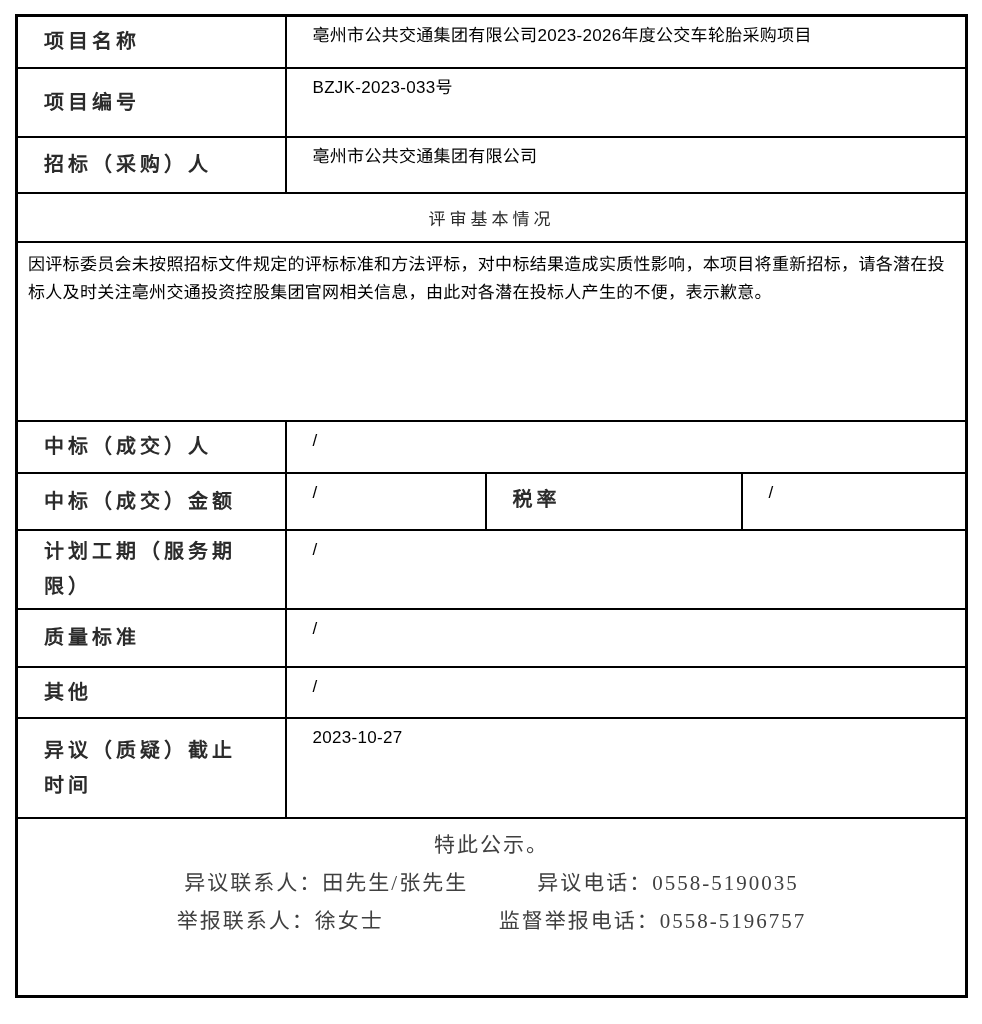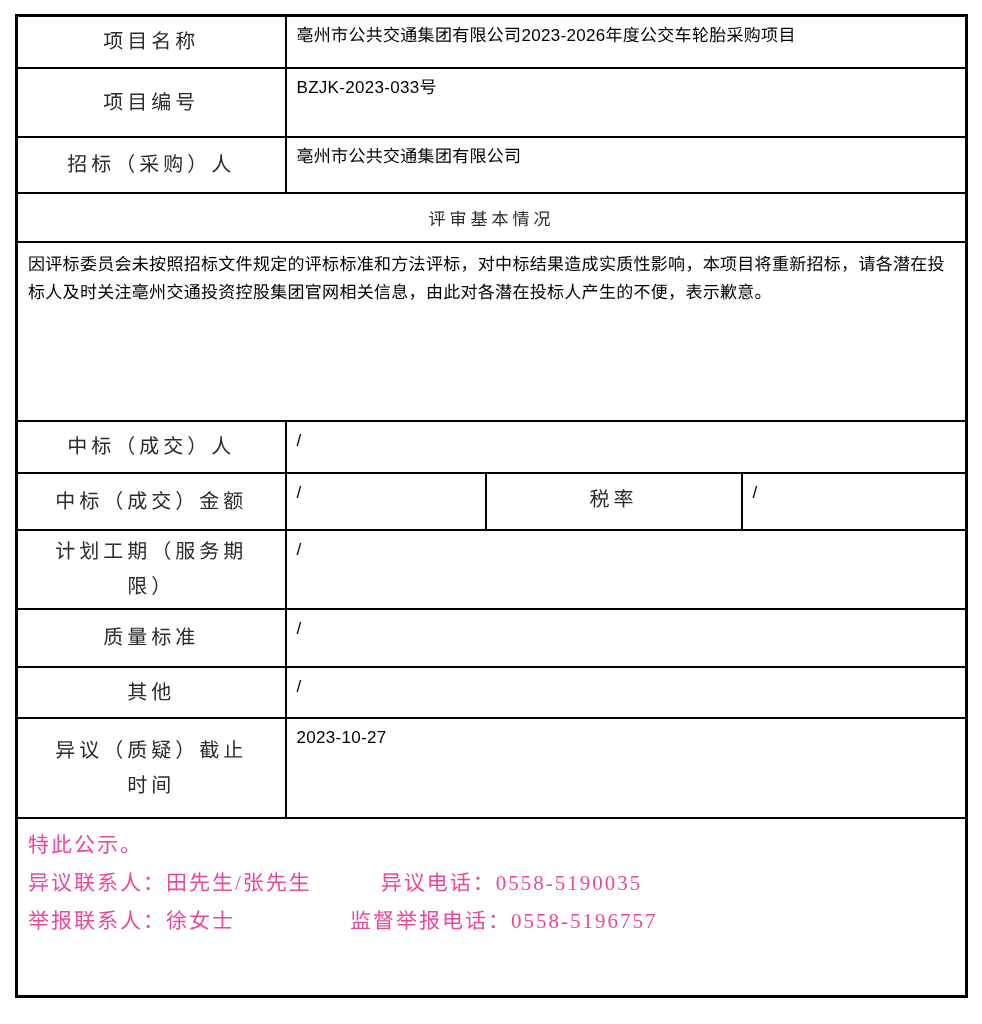--- a/index.html
+++ b/index.html
@@ -25,39 +25,38 @@
     border: 2px solid #000;
     padding: 0;
     overflow: hidden;
     background: #fff;
   }
   
   .label {
     font-family: "Liberation Serif", "DejaVu Serif", serif;
     font-size: 20px;
     color: #2b2b2b;
-    text-align: center;
     vertical-align: middle;
     letter-spacing: 4px;
     line-height: 1.75;
     padding: 2px 26px;
-    font-weight: 400;
+    font-weight: 700;
   }
   .label-top {
     vertical-align: top;
     padding-top: 8px;
   }
   
   .value {
     font-family: "Liberation Sans", "DejaVu Sans", sans-serif;
     font-size: 17px;
     color: #000;
     text-align: left;
     vertical-align: top;
-    padding: 7px 10px 0 10px;
+    padding: 7px 10px 0 26px;
     letter-spacing: 0.3px;
     line-height: 1.45;
     margin-left: 48px;
   }
   .section-header {
     font-family: "Liberation Serif", "DejaVu Serif", serif;
     font-size: 17px;
     color: #2b2b2b;
     letter-spacing: 4px;
     text-align: center;
@@ -70,23 +69,23 @@
     vertical-align: top;
     text-align: left;
     padding: 8px 10px;
     line-height: 28px;
     letter-spacing: 0.3px;
     margin-top: 32px;
   }
   .footer-cell {
     font-family: "Liberation Serif", "DejaVu Serif", serif;
     font-size: 21px;
-    color: #ec4899;
+    color: #404040;
     vertical-align: top;
-    text-align: left;
+    text-align: center;
     padding: 7px 10px;
     letter-spacing: 2px;
   }
   .footer-line {
     line-height: 38px;
     white-space: pre;
   }
 </style>
 </head>
 <body>

